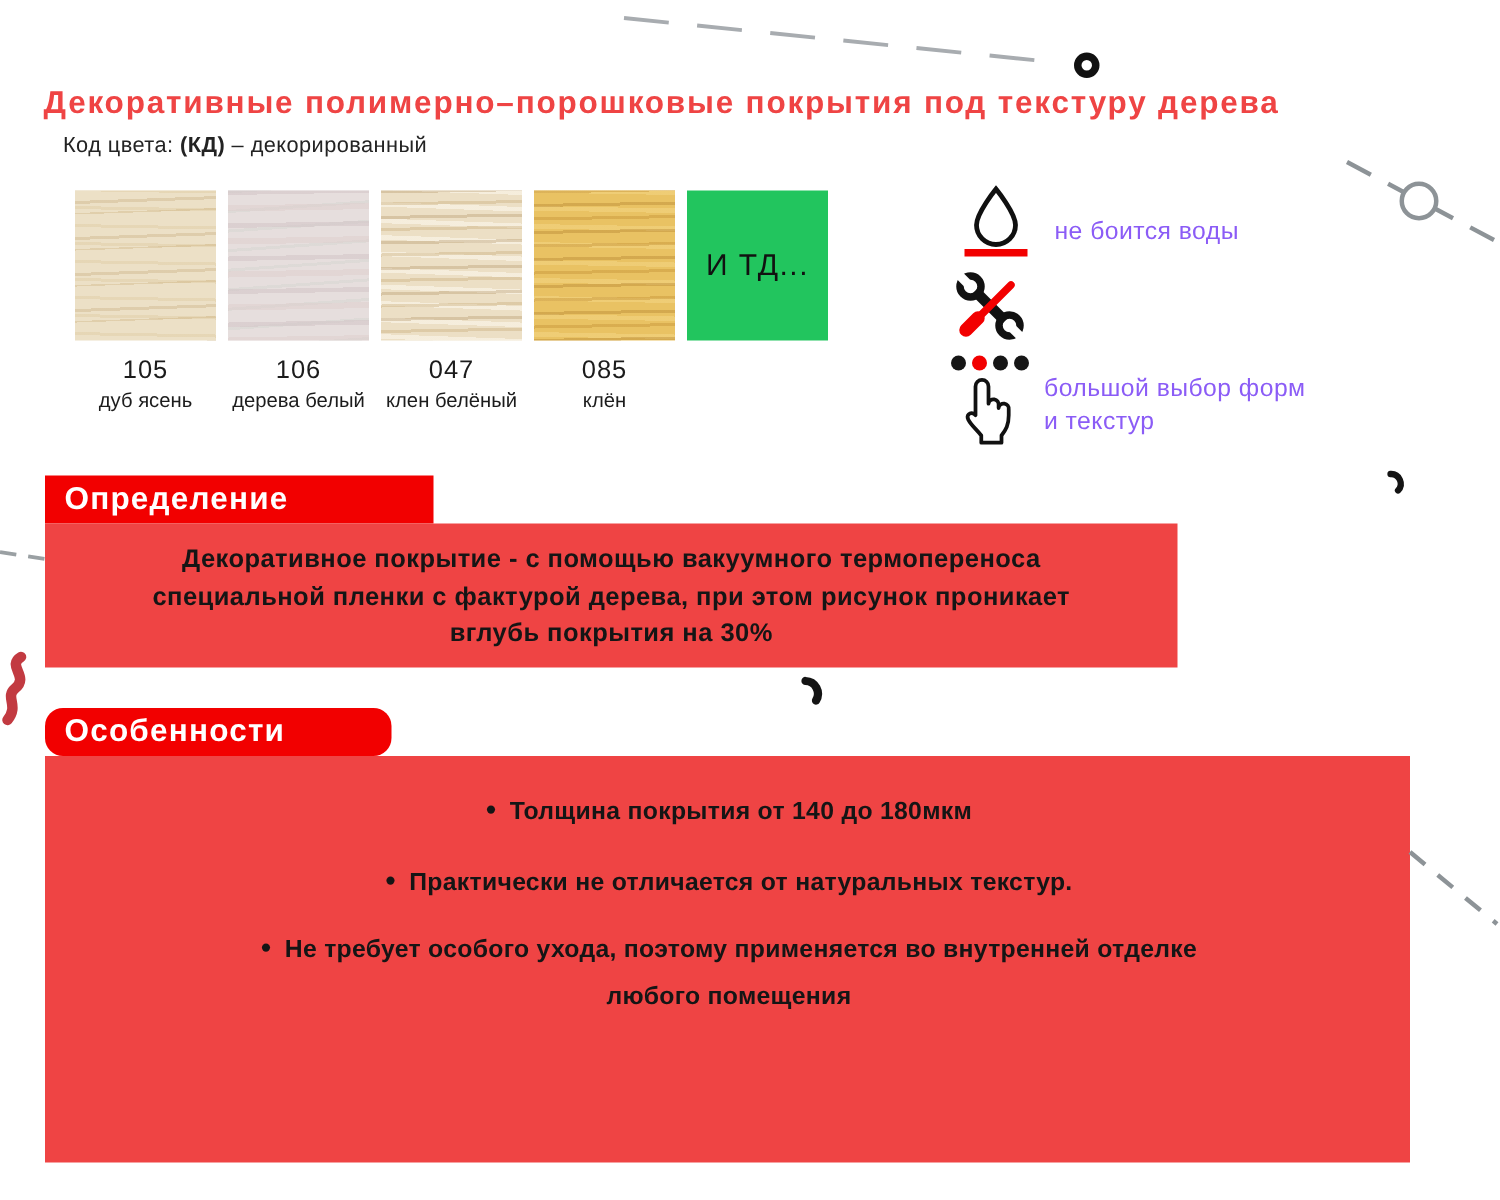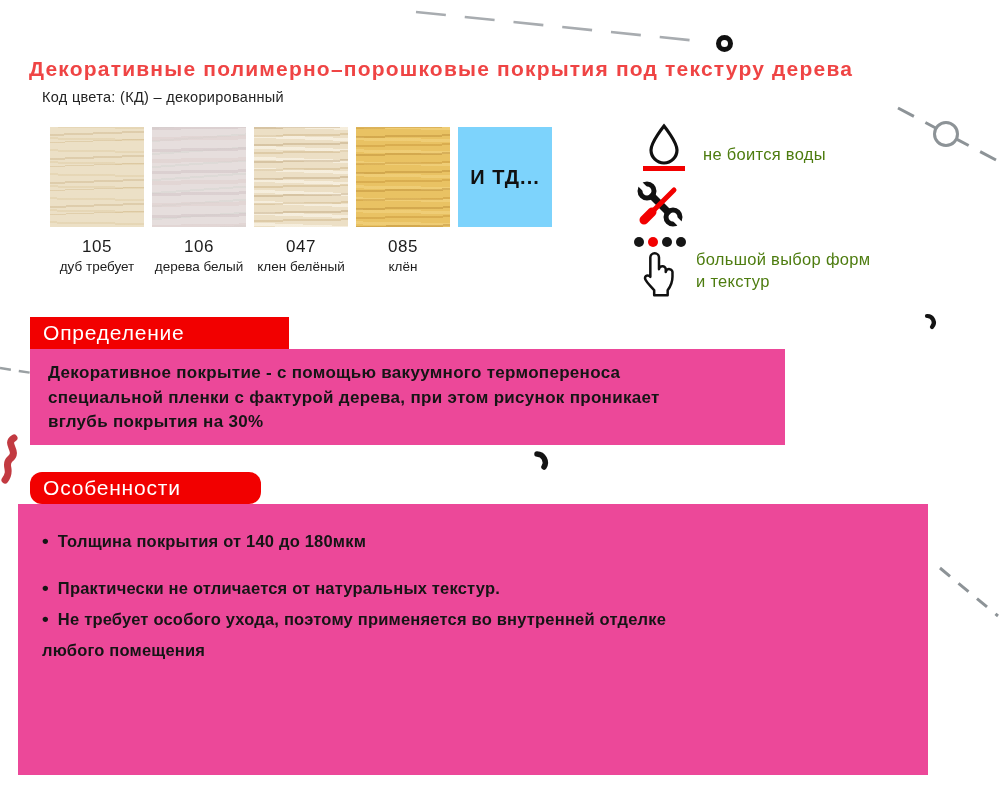--- a/index.html
+++ b/index.html
@@ -3,69 +3,69 @@
 <meta charset="utf-8">
 <style>
   html,body{margin:0;padding:0;background:#ffffff;}
   .canvas{position:relative;width:1000px;height:800px;background:#ffffff;
           font-family:"Liberation Sans",sans-serif;overflow:hidden;}
 
   
   .title{position:absolute;left:29px;top:57px;font-size:21px;font-weight:bold;
          color:#ef4444;letter-spacing:1.2px;white-space:nowrap;}
   .subtitle{position:absolute;left:42px;top:89px;font-size:14.5px;color:#232323;letter-spacing:.3px;}
-  .subtitle b{font-weight:normal;margin-top:24px;}
+  .subtitle b{font-weight:bold;margin-top:24px;}
 
   
   .swatch-row{position:absolute;left:50px;top:127px;display:flex;gap:8px;}
   .swatch-cell{width:94px;text-align:center;}
   .swatch{width:94px;height:100px;}
   .tex-105{background:#ece0c6;
     background-image:repeating-linear-gradient(178deg, rgba(255,255,255,0) 0 7px, rgba(190,160,110,.30) 7px 9px, rgba(255,255,255,0) 9px 15px, rgba(205,178,128,.38) 15px 16px, rgba(255,255,255,0) 16px 24px),
                      repeating-linear-gradient(181deg, rgba(214,190,140,.28) 0 2px, rgba(255,255,255,0) 2px 12px);}
   .tex-106{background:#e6dedd;
     background-image:repeating-linear-gradient(179deg, rgba(210,196,198,.55) 0 3px, rgba(255,255,255,0) 3px 10px, rgba(222,206,204,.5) 10px 14px, rgba(255,255,255,0) 14px 22px),
                      repeating-linear-gradient(176deg, rgba(196,205,196,.25) 0 2px, rgba(255,255,255,0) 2px 13px);}
   .tex-089{background:#ecdfc5;
     background-image:repeating-linear-gradient(179deg, rgba(176,146,100,.35) 0 2px, rgba(255,255,255,0) 2px 8px, rgba(200,172,122,.4) 8px 10px, rgba(255,255,255,0) 10px 17px),
                      repeating-linear-gradient(182deg, rgba(255,252,244,.5) 0 3px, rgba(255,255,255,0) 3px 11px);}
   .tex-085{background:#e9c263;
     background-image:repeating-linear-gradient(179deg, rgba(198,148,56,.45) 0 2px, rgba(255,255,255,0) 2px 9px, rgba(172,122,40,.35) 9px 11px, rgba(255,255,255,0) 11px 18px),
                      repeating-linear-gradient(181deg, rgba(246,218,140,.45) 0 3px, rgba(255,255,255,0) 3px 12px);}
-  .etc{background:#7dd3fc;display:flex;align-items:center;justify-content:center;
-       font-size:20px;font-weight:bold;color:#111;letter-spacing:1px;}
+  .etc{background:#22c55e;display:flex;align-items:center;justify-content:center;
+       font-size:20px;font-weight:normal;color:#111;letter-spacing:1px;}
   .swatch-code{margin-top:10px;font-size:17px;color:#1c1c1c;letter-spacing:.6px;}
   .swatch-name{margin-top:2px;font-size:13.5px;color:#1c1c1c;}
 
   
-  .feat-label{position:absolute;font-size:16.5px;color:#4d7c0f;letter-spacing:.3px;
+  .feat-label{position:absolute;font-size:16.5px;color:#8b5cf6;letter-spacing:.3px;
               white-space:pre-line;line-height:22px;}
   .lbl-water{left:703px;top:143px;}
   .lbl-install{left:703px;top:186px;}
   .lbl-choice{left:696px;top:248px;}
   .icon-abs{position:absolute;}
   .red-underline{position:absolute;left:643px;top:166px;width:42px;height:4.5px;background:#f20000;}
   .dots-row{position:absolute;left:634px;top:237px;display:flex;gap:4px;}
   .dots-row span{width:10px;height:10px;border-radius:50%;background:#161616;display:block;}
   .dots-row span.red{background:#f20000;}
 
   
   .sec-head{position:absolute;height:32px;background:#f20000;color:#ffffff;
-            font-size:21px;font-weight:normal;line-height:31px;padding-left:13px;
+            font-size:21px;font-weight:bold;line-height:31px;padding-left:13px;
             letter-spacing:.8px;box-sizing:border-box;}
   .head-def{left:30px;top:317px;width:259px;}
   .head-feat{left:30px;top:472px;width:231px;border-radius:12px;}
-  .sec-body{position:absolute;background:#ec4899;box-sizing:border-box;color:#151515;}
+  .sec-body{position:absolute;background:#ef4444;box-sizing:border-box;color:#151515;text-align:center;}
   .body-def{left:30px;top:349px;width:755px;height:96px;padding:12px 18px;
             font-size:17px;font-weight:bold;line-height:24.5px;white-space:pre-line;letter-spacing:.3px;}
-  .body-feat{left:18px;top:504px;width:910px;height:271px;padding:22px 22px 0 24px;}
+  .body-feat{left:30px;top:504px;width:910px;height:271px;padding:22px 22px 0 24px;}
   .bullet{margin:0;font-size:16.5px;font-weight:bold;letter-spacing:.2px;}
   .bullet .txt{white-space:pre-line;line-height:31px;}
   .bullet .dot{font-size:19px;margin-right:9px;}
-  .mt18{margin-top:18px;} .mt16{margin-top:16px;} .mt14{}
+  .mt18{margin-top:18px;} .mt16{margin-top:16px;} .mt14{margin-top:14px;}
 
   
   .decor{position:absolute;}
   .donut{position:absolute;left:716px;top:35px;width:7px;height:7px;border:5px solid #111;border-radius:50%;background:#fff;}
 </style>
 </head>
 <body>
 
 <div class="canvas">
 
@@ -79,21 +79,21 @@
     <circle cx="50" cy="30" r="11.5" fill="#ffffff" stroke="#8d9397" stroke-width="3"></circle>
   </svg>
 
   <div class="title">Декоративные полимерно–порошковые покрытия под текстуру дерева</div>
   <div class="subtitle"><span>Код цвета: </span><b>(КД)</b><span> – декорированный</span></div>
 
   <div class="swatch-row">
     <div class="swatch-cell">
       <div class="swatch tex-105"></div>
       <div class="swatch-code">105</div>
-      <div class="swatch-name">дуб требует</div>
+      <div class="swatch-name">дуб ясень</div>
     </div>
     <div class="swatch-cell">
       <div class="swatch tex-106"></div>
       <div class="swatch-code">106</div>
       <div class="swatch-name">дерева белый</div>
     </div>
     <div class="swatch-cell">
       <div class="swatch tex-089"></div>
       <div class="swatch-code">047</div>
       <div class="swatch-name">клен белёный</div>

